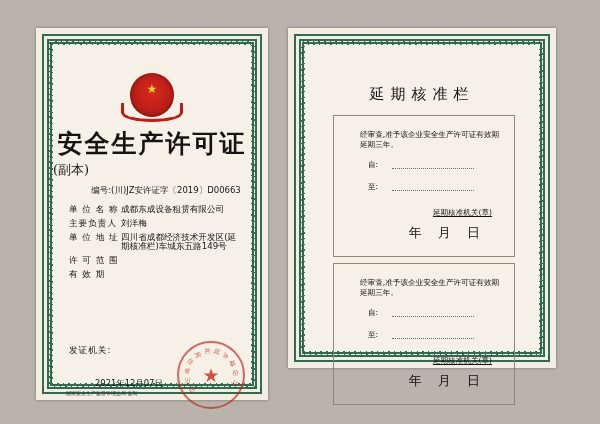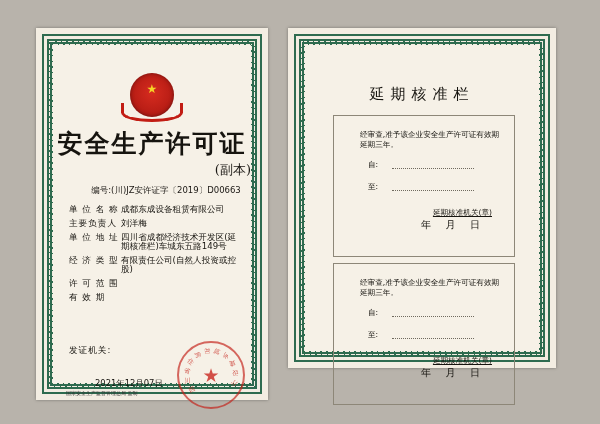--- a/index.html
+++ b/index.html
@@ -67,21 +67,21 @@
     position:absolute;left:0;right:0;top:82px;
     text-align:center;
     font-family:Liberation Serif, serif;
     font-weight:bold;
     font-size:25px;
     letter-spacing:2px;
     color:#16140f;
   }
   .cert-sub{
     position:absolute;left:0;right:0;top:116px;
-    text-align:right;
+    text-align:left;
     font-family:"DejaVu Serif", serif;
     font-size:13px;
     color:#1a1713;
   }
   .cert-no{
     position:absolute;left:0;right:0;top:140px;
     text-align:center;
     font-size:8.5px;
     color:#1a1713;
     padding-left:28px;
@@ -159,21 +159,21 @@
   .ext-from{
     position:absolute;left:34px;top:44px;font-size:7.6px;color:#16140f;
   }
   .ext-to{
     position:absolute;left:34px;top:66px;font-size:7.6px;color:#16140f;
   }
   .ext-org{
     position:absolute;right:22px;top:92px;font-size:7.6px;color:#16140f;text-decoration:underline;
   }
   .ext-date{
-    position:absolute;right:28px;top:102px;font-size:10px;color:#16140f;letter-spacing:6px;font-family:Liberation Serif, serif;
+    position:absolute;right:28px;top:108px;font-size:13px;color:#16140f;letter-spacing:6px;
   }
   .dotline{
     position:absolute;height:0;border-bottom:1px dotted #6f6a5e;
   }
 </style>
 </head>
 <body>
 
 <div class="page">
 
@@ -197,24 +197,20 @@
           <div class="flabel">单 位 名 称</div>
           <div class="fval">成都东成设备租赁有限公司</div>
         </div>
         <div class="frow">
           <div class="flabel">主要负责人</div>
           <div class="fval">刘洋梅</div>
         </div>
         <div class="frow">
           <div class="flabel">单 位 地 址</div>
           <div class="fval">四川省成都经济技术开发区(延期核准栏)车城东五路149号</div>
-        </div>
-        <div class="frow">
-          <div class="flabel">经 济 类 型</div>
-          <div class="fval">有限责任公司(自然人投资或控股)</div>
         </div>
         <div class="frow">
           <div class="flabel">许 可 范 围</div>
         </div>
         <div class="frow">
           <div class="flabel">有 效 期</div>
         </div>
       </div>
 
       <div class="issuer">

